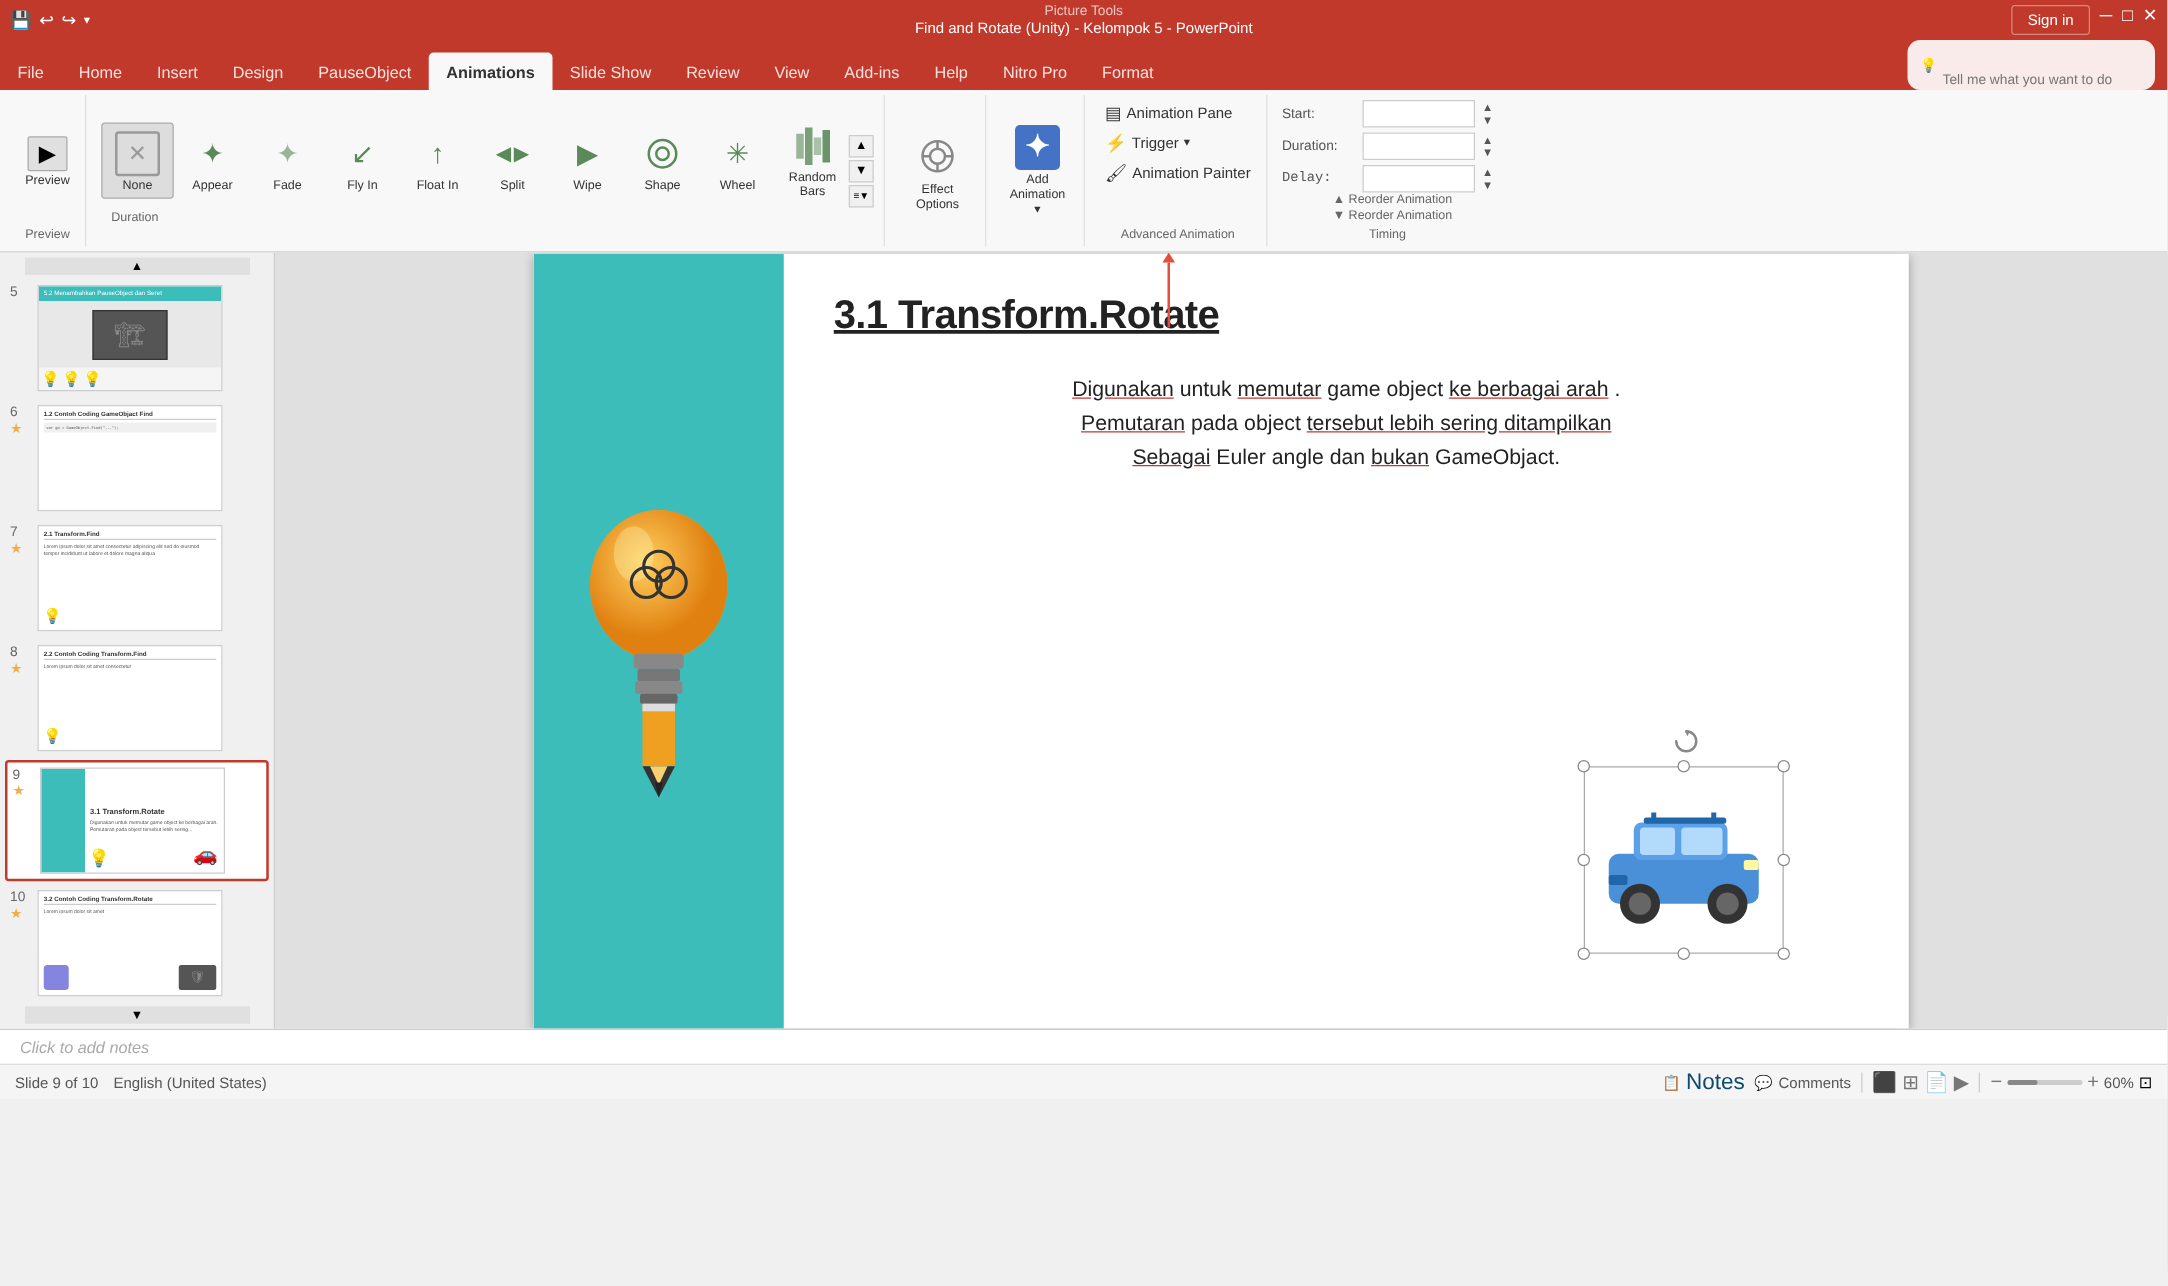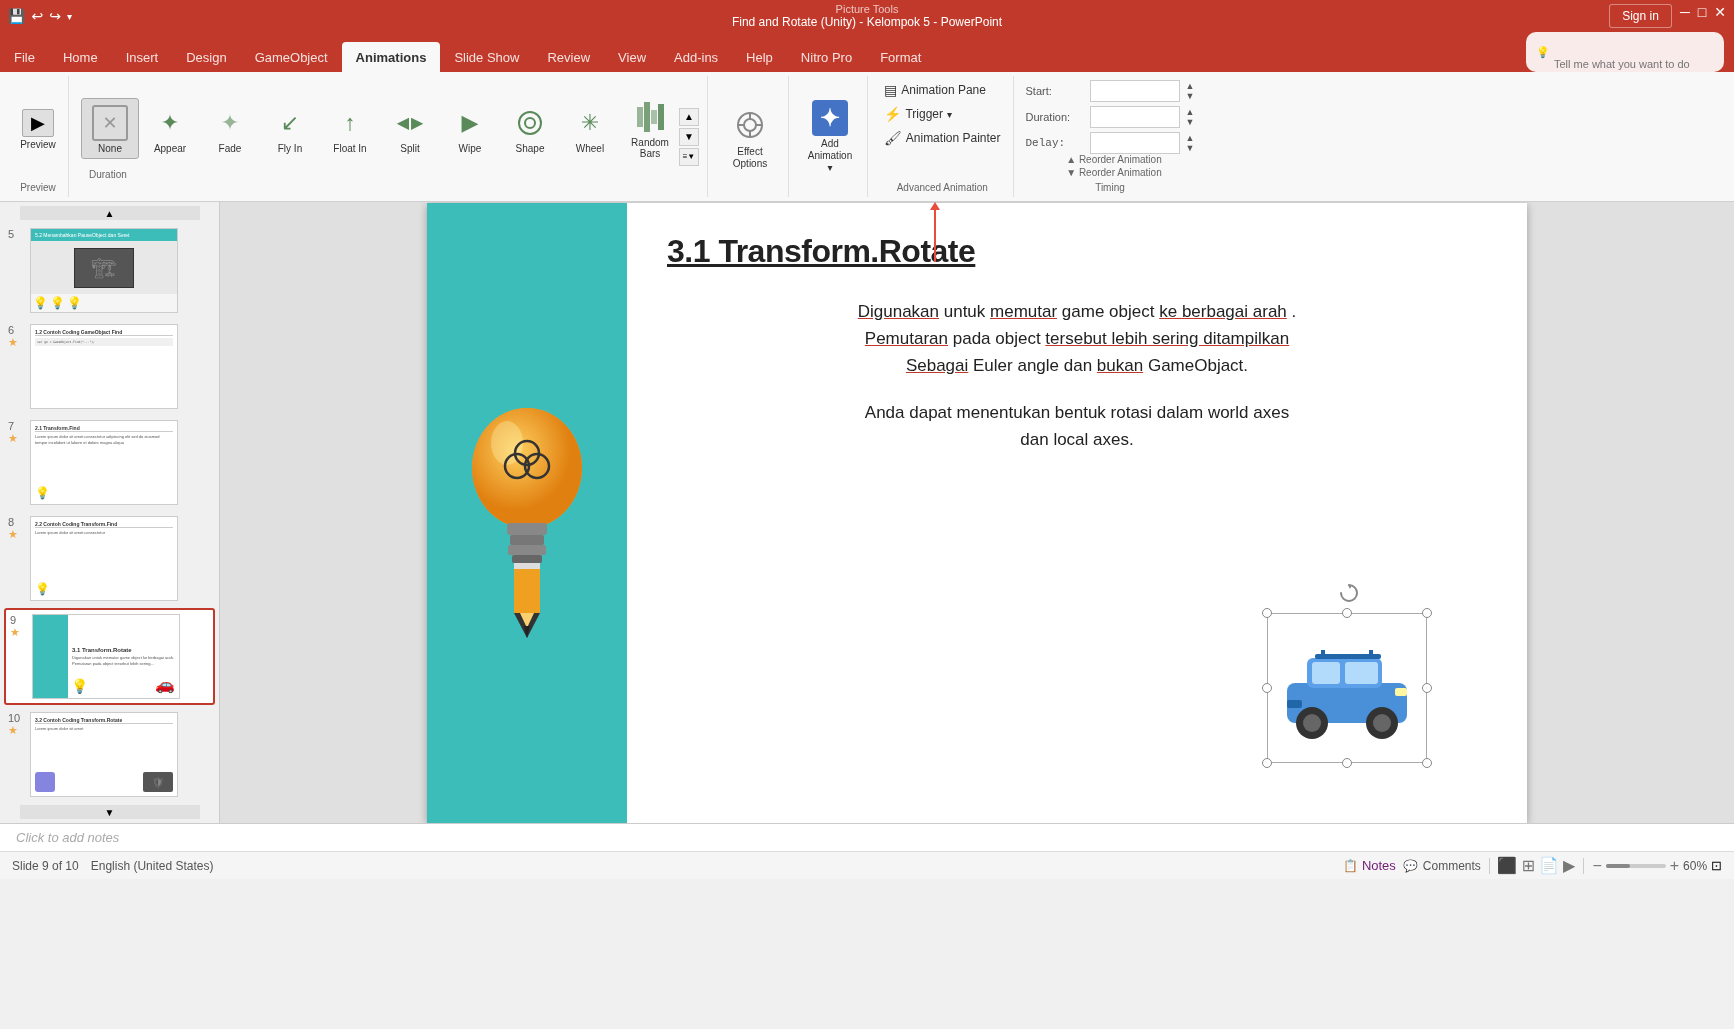--- a/index.html
+++ b/index.html
@@ -406,21 +406,21 @@
       <span style="color:white; font-size:14px; cursor:pointer;">□</span>
       <span style="color:white; font-size:14px; cursor:pointer;">✕</span>
     </div>
   </div>
 
   <div class="ribbon-tabs-row">
     <div class="ribbon-tab">File</div>
     <div class="ribbon-tab">Home</div>
     <div class="ribbon-tab">Insert</div>
     <div class="ribbon-tab">Design</div>
-    <div class="ribbon-tab">GameObject</div>
+    <div class="ribbon-tab">PauseObject</div>
     <div class="ribbon-tab active">Animations</div>
     <div class="ribbon-tab">Slide Show</div>
     <div class="ribbon-tab">Review</div>
     <div class="ribbon-tab">View</div>
     <div class="ribbon-tab">Add-ins</div>
     <div class="ribbon-tab">Help</div>
     <div class="ribbon-tab">Nitro Pro</div>
     <div class="ribbon-tab">Format</div>
     <div style="margin-left:auto; display:flex; align-items:center; padding:0 10px; gap:8px;">
       <div style="display:flex; align-items:center; gap:4px; background:rgba(255,255,255,0.9); border-radius:10px; padding:2px 10px;">
@@ -831,25 +831,20 @@
               <span>.<br></span>
               <span style="text-decoration:underline;text-decoration-color:#c0392b;">Pemutaran</span>
               <span> pada object </span>
               <span style="text-decoration:underline;text-decoration-color:#c0392b;">tersebut lebih sering ditampilkan</span>
               <br>
               <span style="text-decoration:underline;text-decoration-color:#c0392b;">Sebagai</span>
               <span> Euler angle dan </span>
               <span style="text-decoration:underline;text-decoration-color:#c0392b;">bukan</span>
               <span> GameObjact.</span>
             </p>
-            <p>
-              <span>Anda dapat menentukan bentuk rotasi dalam world axes</span>
-              <br>
-              <span>dan local axes.</span>
-            </p>
           </div>
 
           <div class="car-container">
 
             <div class="rotate-handle">
               <svg width="20" height="20" viewBox="0 0 20 20">
                 <path d="M 10 2 A 8 8 0 1 1 2 10" fill="none" stroke="#888" stroke-width="2" stroke-linecap="round"></path>
                 <polygon points="9,2 13,2 11,6" fill="#888"></polygon>
               </svg>
             </div>
@@ -897,21 +892,21 @@
   </div>
 
   <div style="background:#f5f5f5;height:28px;border-top:1px solid #ddd;display:flex;align-items:center;justify-content:space-between;padding:0 12px;">
     <div style="display:flex;align-items:center;gap:12px;">
       <span style="font-size:12px;color:#555;">Slide 9 of 10</span>
       <span style="font-size:12px;color:#555;">English (United States)</span>
     </div>
     <div style="display:flex;align-items:center;gap:8px;">
       <div style="display:flex;align-items:center;gap:4px;cursor:pointer;">
         <span style="font-size:12px;">📋</span>
-        <span style="font-size:13px;color:#701a75;">Notes</span>
+        <span style="font-size:18px;color:#0c4a6e;">Notes</span>
       </div>
       <div style="display:flex;align-items:center;gap:4px;cursor:pointer;">
         <span style="font-size:12px;">💬</span>
         <span style="font-size:12px;color:#555;">Comments</span>
       </div>
       <div style="width:1px;height:16px;background:#ccc;"></div>
       <div style="display:flex;align-items:center;gap:4px;">
         <span style="font-size:16px;cursor:pointer;color:#777;">⬛</span>
         <span style="font-size:16px;cursor:pointer;color:#777;">⊞</span>
         <span style="font-size:16px;cursor:pointer;color:#777;">📄</span>

